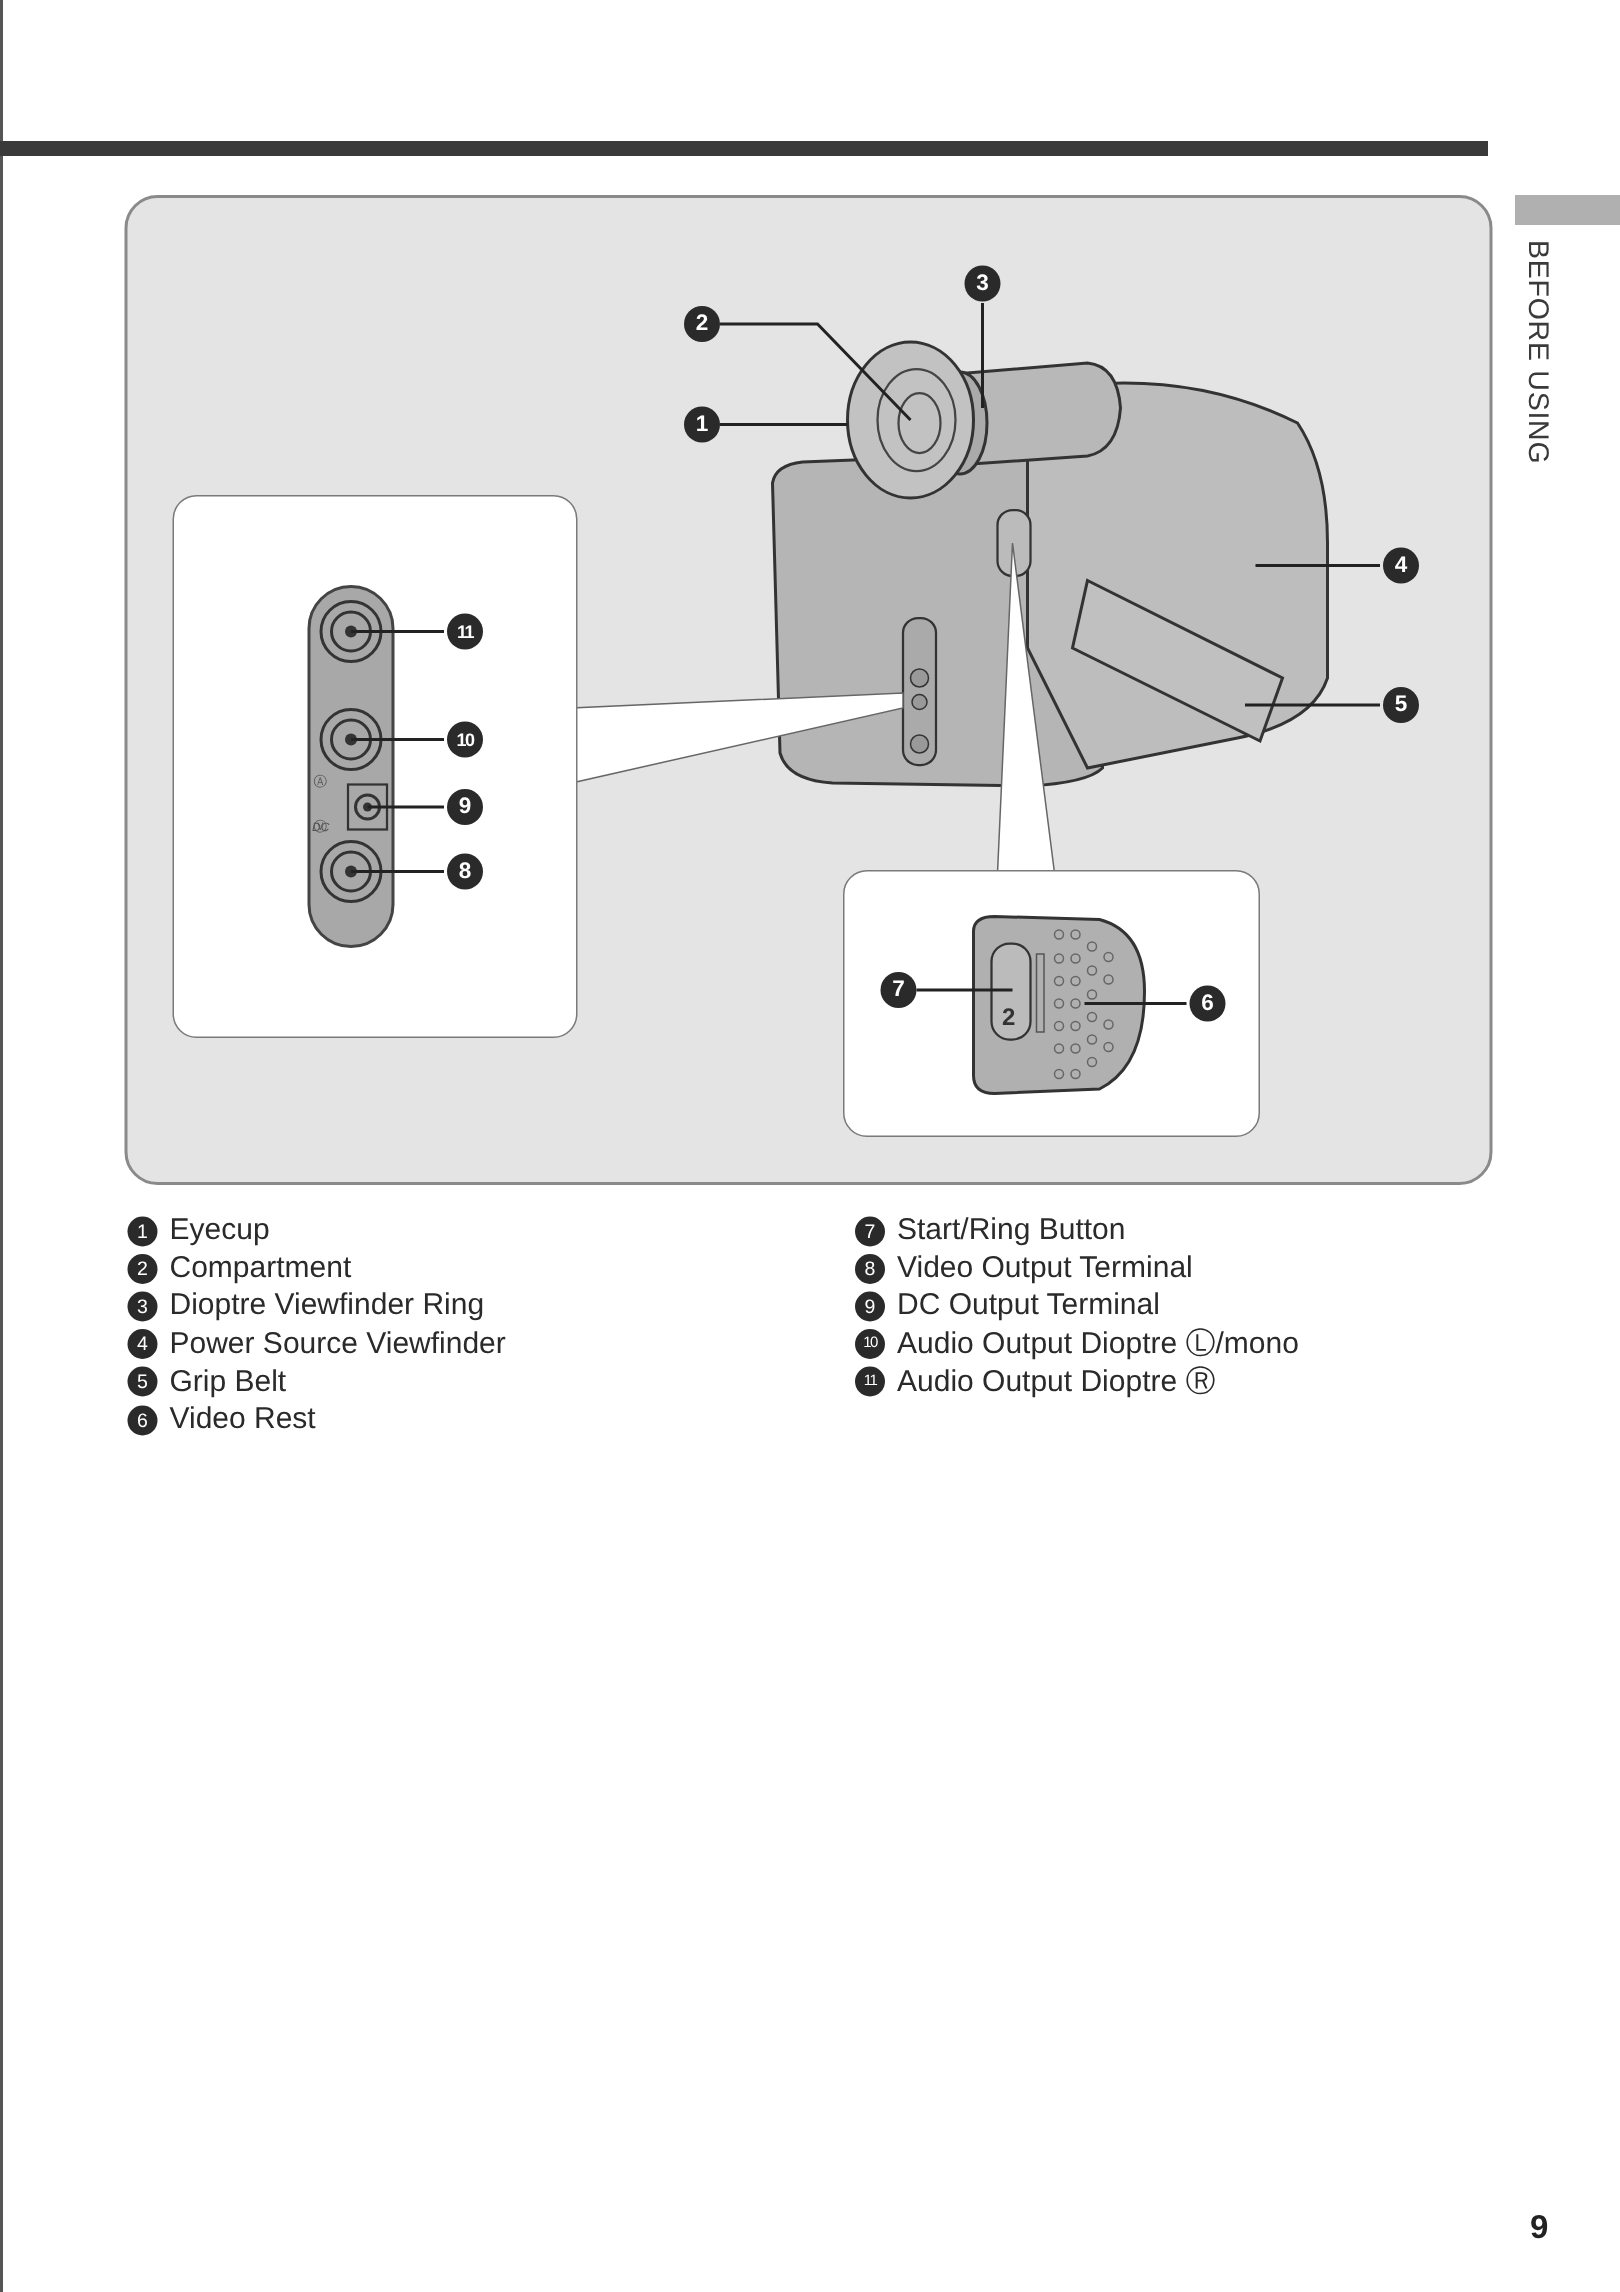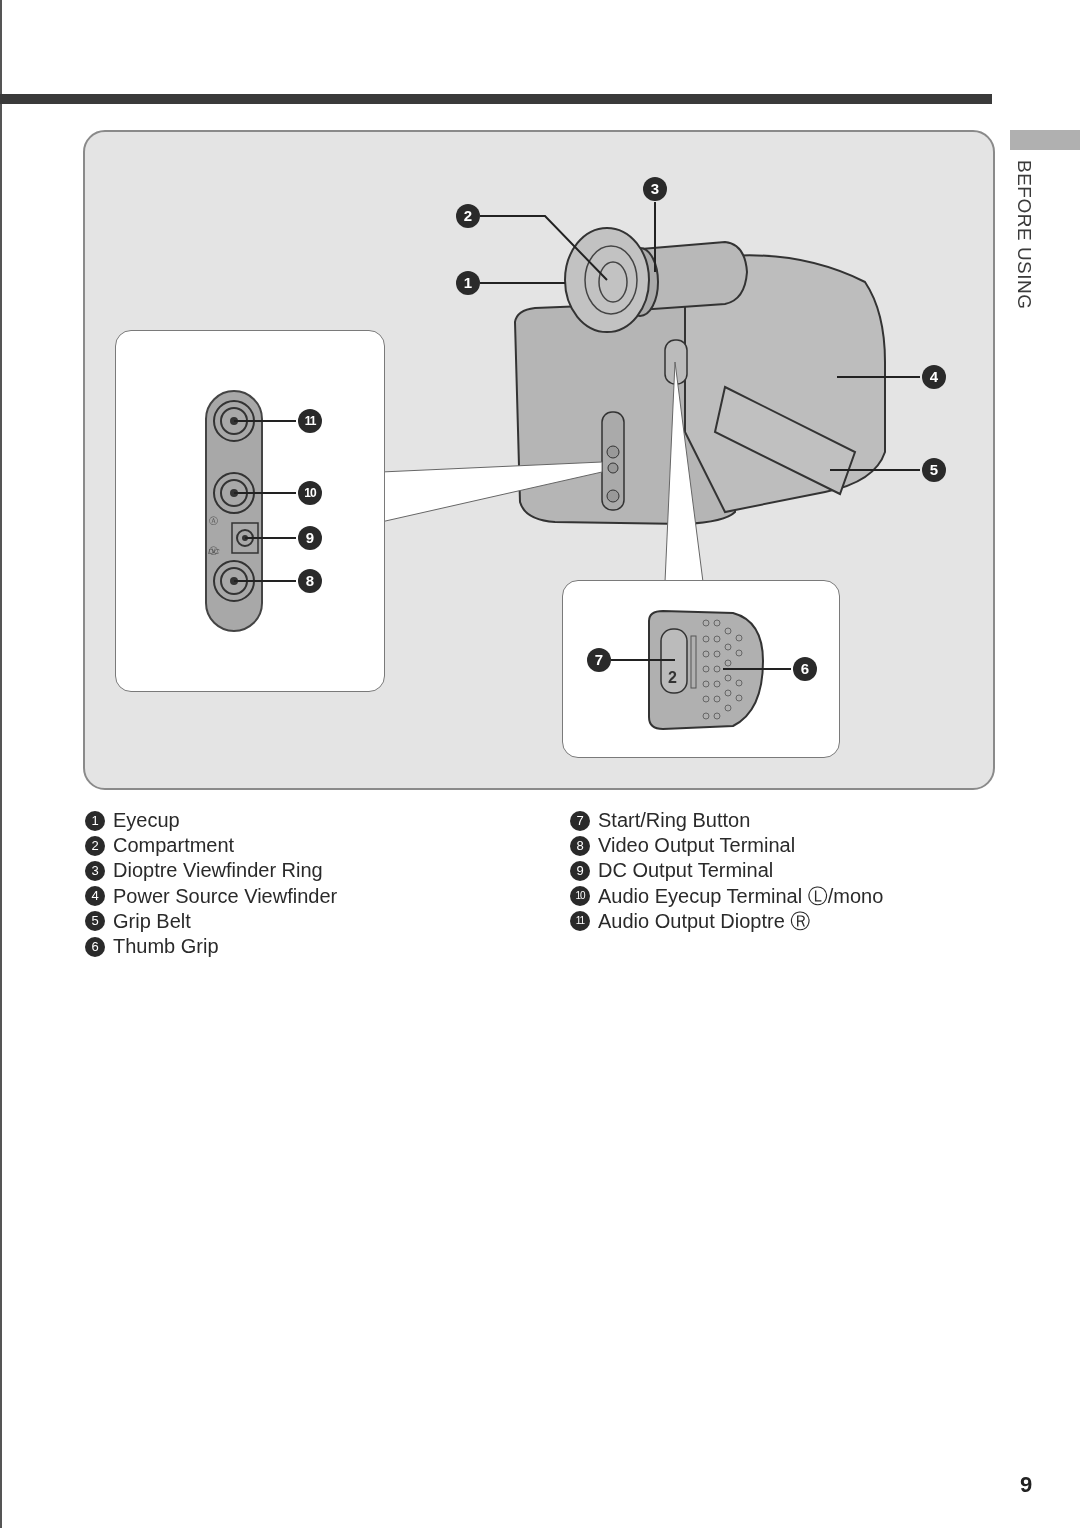--- a/index.html
+++ b/index.html
@@ -168,40 +168,40 @@
   <div class="legend-item">
       <span class="num">4</span>
       <span>Power Source Viewfinder</span>
     </div>
   <div class="legend-item">
       <span class="num">5</span>
       <span>Grip Belt</span>
     </div>
   <div class="legend-item">
       <span class="num">6</span>
-      <span>Thumb Grip</span>
+      <span>Video Rest</span>
     </div>
 </div>
 
 <div class="legend legend-right">
   <div class="legend-item">
       <span class="num">7</span>
       <span>Start/Ring Button</span>
     </div>
   <div class="legend-item">
       <span class="num">8</span>
       <span>Video Output Terminal</span>
     </div>
   <div class="legend-item">
       <span class="num">9</span>
       <span>DC Output Terminal</span>
     </div>
   <div class="legend-item">
       <span class="num small">10</span>
-      <span>Audio Eyecup Terminal Ⓛ/mono</span>
+      <span>Audio Output Dioptre Ⓛ/mono</span>
     </div>
   <div class="legend-item">
       <span class="num small">11</span>
       <span>Audio Output Dioptre Ⓡ</span>
     </div>
 </div>
 
 <div class="page-number">9</div>
 
 </body></html>

